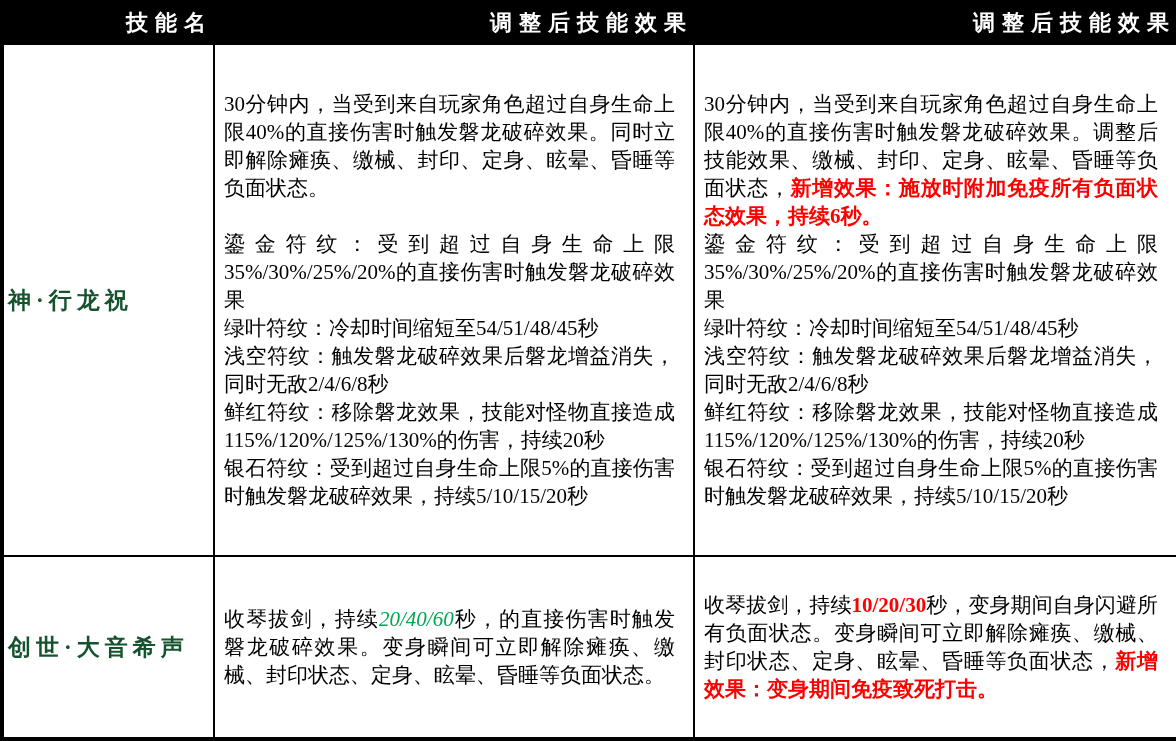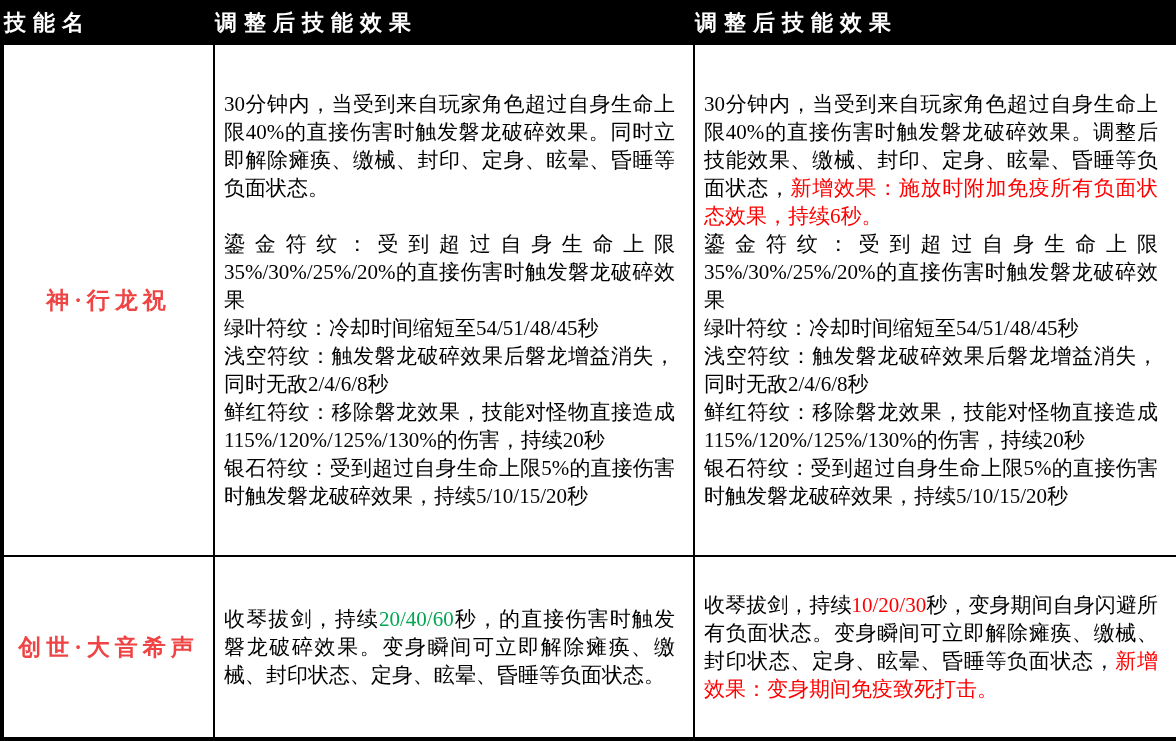--- a/index.html
+++ b/index.html
@@ -10,39 +10,39 @@
   table.skill-table{
     border-collapse:collapse;table-layout:fixed;
     width:1176px;height:741px;
     border:4px solid #000;
     background:#fff;
   }
   col.c1{width:212px;} col.c2{width:480px;} col.c3{width:484px;}
   thead th{
     background:#000;color:#fff;
     font-weight:bold;font-size:22px;
-    letter-spacing:7px;text-align:left;
+    letter-spacing:7px;text-align:right;
     height:33px;padding:2px 0 4px 0;
     border:2px solid #000;
   }
   tbody td{border:2.5px solid #000;vertical-align:middle;}
   tr.row-1{height:512px;}
   td.skill-cell{
-    text-align:center;font-weight:bold;
+    text-align:left;font-weight:bold;
     font-size:23px;letter-spacing:5px;
-    color:#ef4444;padding:0 4px;
+    color:#14532d;padding:0 4px;
   }
   td.effect-cell{
     font-size:21px;line-height:28px;
     color:#000;text-align:justify;
     padding:5px 18px 5px 9px;
   }
   .para{margin:0;}
-  .red{color:#ff0000;font-weight:normal;}
-  .green{color:#00a650;}
+  .red{color:#ff0000;font-weight:bold;}
+  .green{color:#00a650;font-style:italic;}
 </style>
 </head>
 <body>
 
 <table class="skill-table">
   <colgroup>
       <col class="c1">
       <col class="c2">
       <col class="c3">
     </colgroup>

